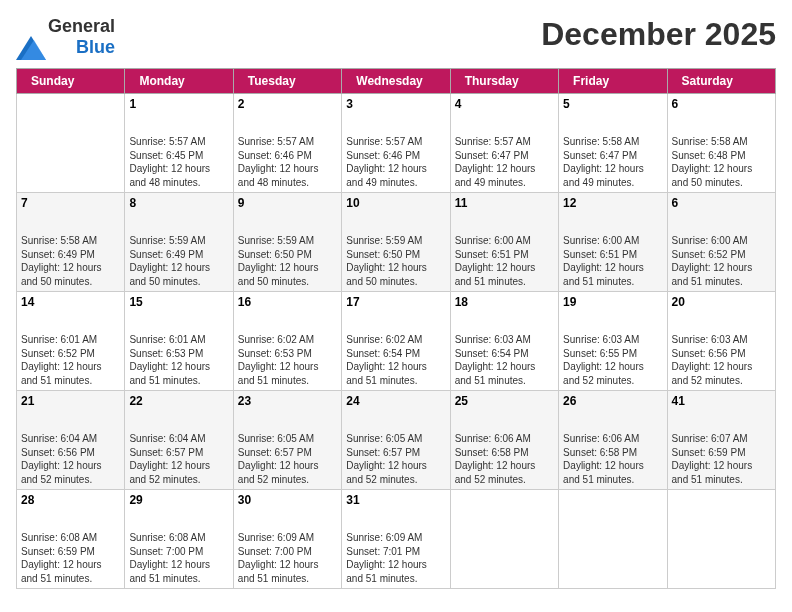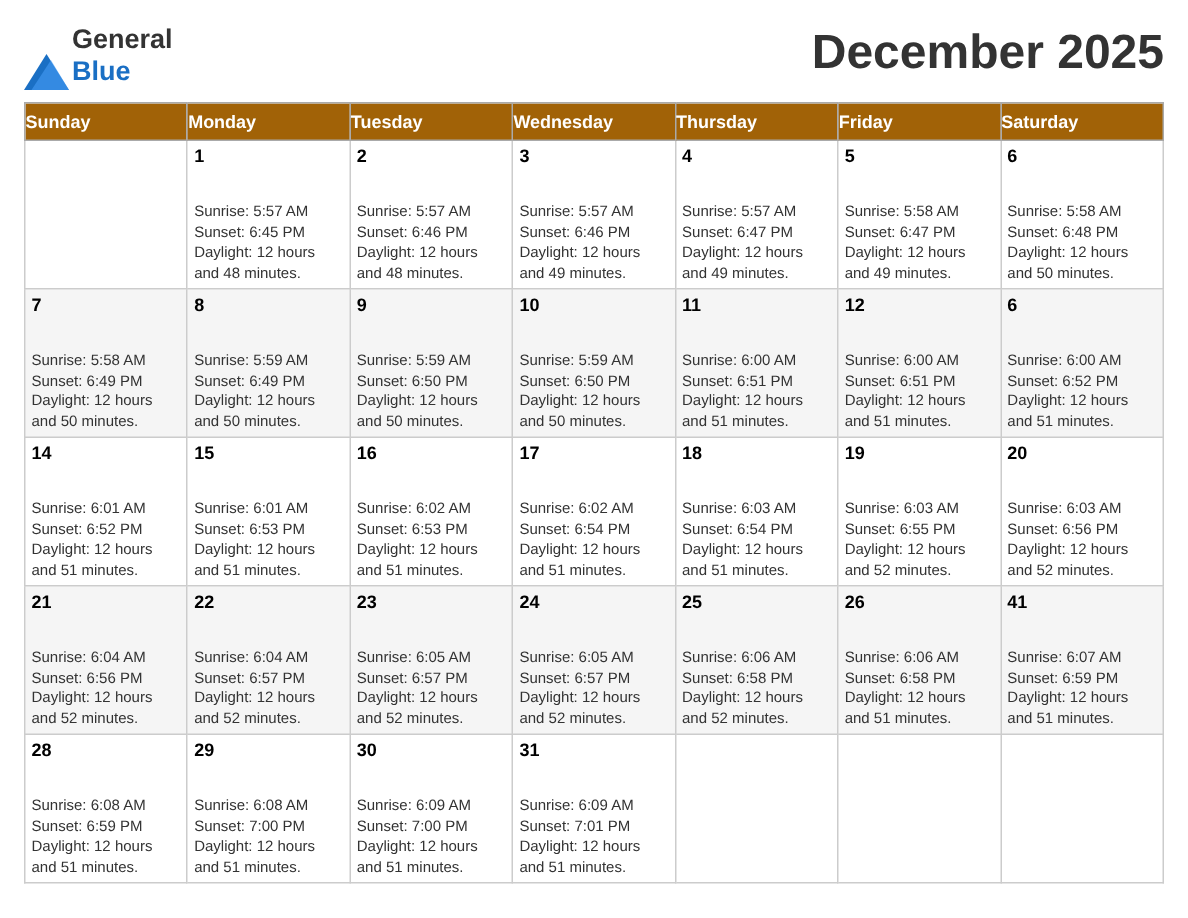--- a/index.html
+++ b/index.html
@@ -23,20 +23,21 @@
     }
     .logo-text-general {
       font-size: 18px;
       font-weight: bold;
       color: #333;
     }
     .logo-text-blue {
       font-size: 18px;
       font-weight: bold;
       color: #1a6fc4;
+      margin-left: 28px;
     }
     .logo-icon {
       width: 28px;
       height: 22px;
       position: relative;
     }
     .title-area {
       text-align: right;
     }
     .month-title {
@@ -47,23 +48,23 @@
     .location-title {
       font-size: 14px;
       color: #555;
     }
     table {
       width: 100%;
       border-collapse: collapse;
       font-size: 11px;
     }
     thead tr th {
-      background: #a16207;
+      background: #be185d;
       color: #fff;
-      padding: 5px 0;
+      padding: 5px 14px;
       text-align: left;
       font-size: 12px;
       font-weight: bold;
       border: 1px solid #aaa;
     }
     tbody tr td {
       border: 1px solid #ccc;
       vertical-align: top;
       padding: 3px 4px;
       height: 80px;

